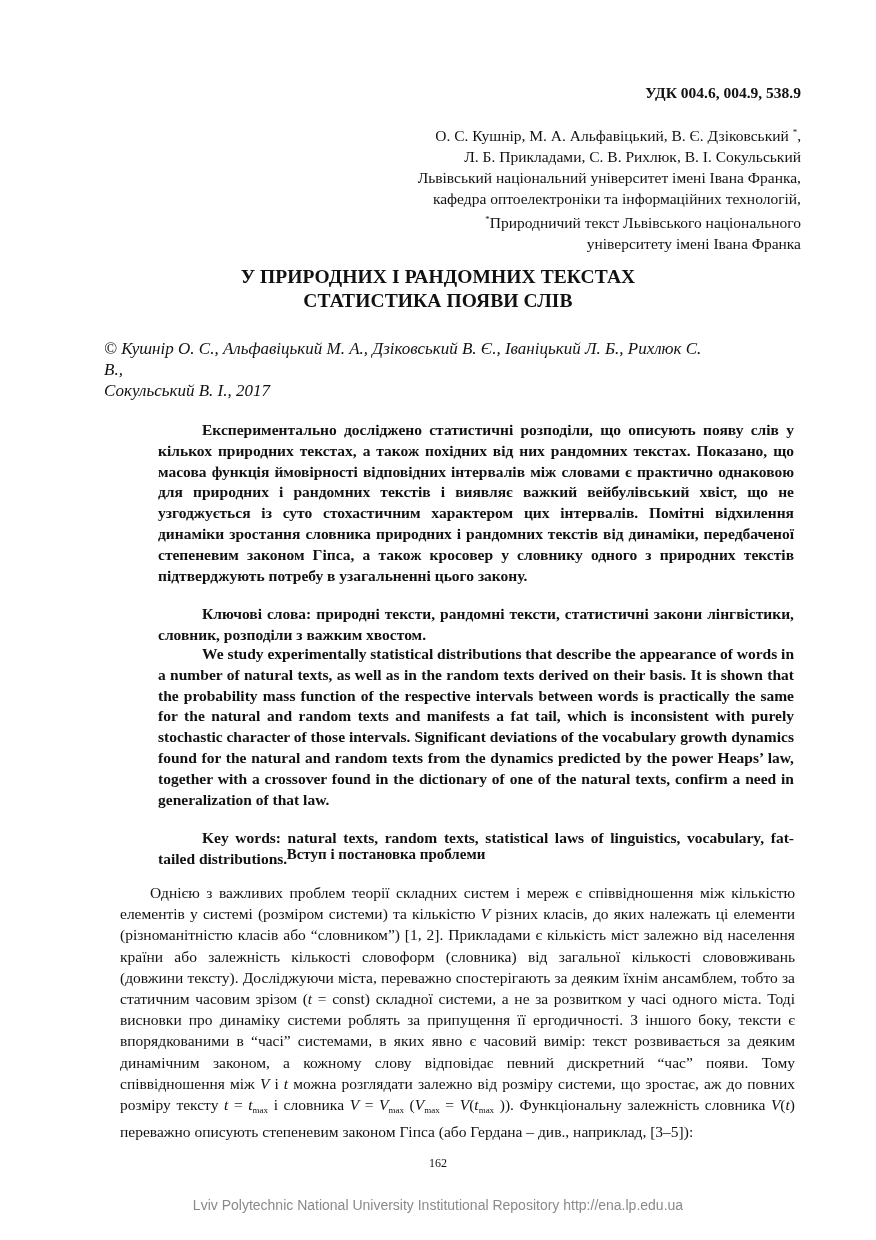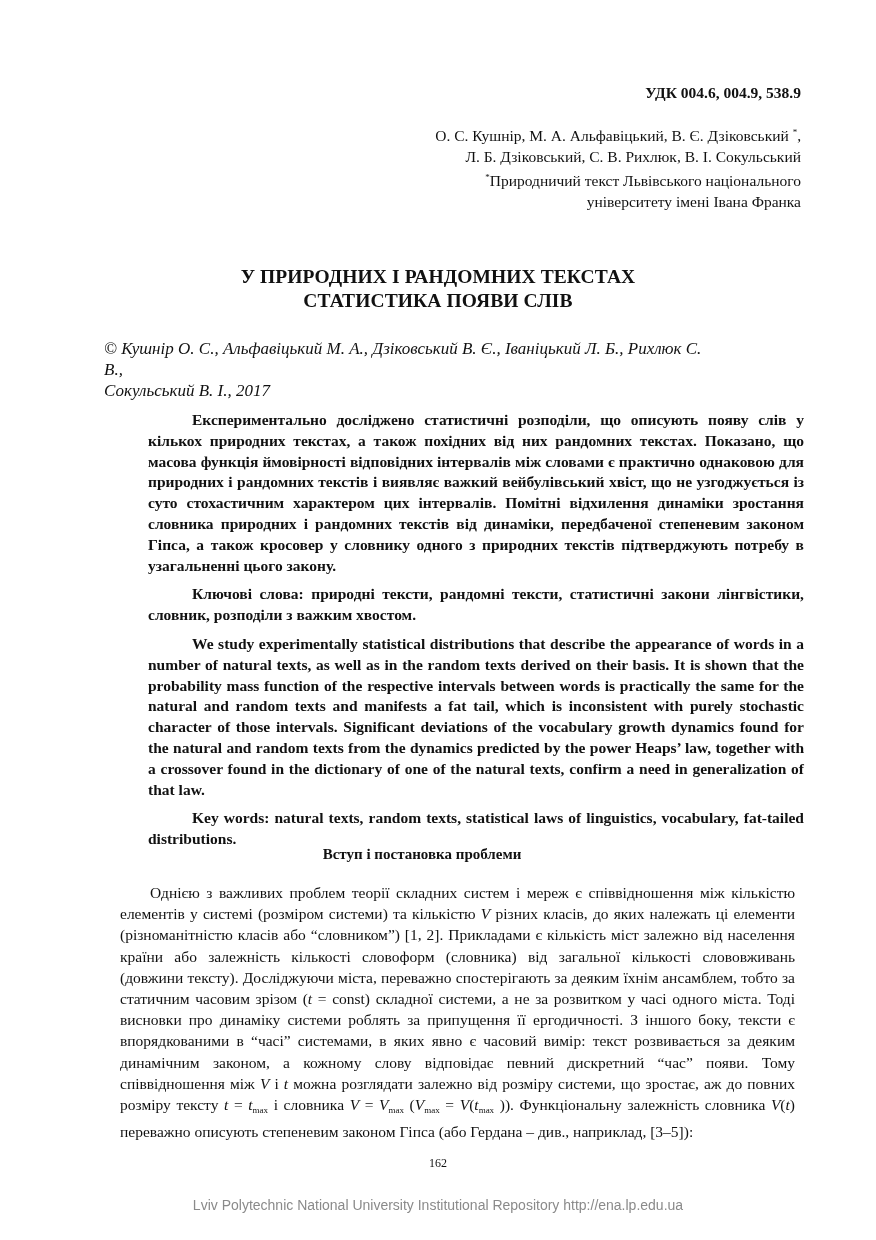--- a/index.html
+++ b/index.html
@@ -14,26 +14,26 @@
   .authors sup { font-size: 9px; vertical-align: 6px; }
 
   .title { position: absolute; top: 265px; left: 0; width: 876px; text-align: center;
            font-weight: bold; font-size: 19.5px; line-height: 24px; letter-spacing: 0.1px; }
 
   .copyright { position: absolute; top: 338px; left: 104px; width: 620px; font-style: italic;
                font-size: 17px; line-height: 21px; }
 
   .abstract { position: absolute; left: 140px; width: 672px; font-weight: bold; font-size: 15.5px;
               line-height: 20.8px; text-align: justify; }
-  .abstract p { margin: 8px; text-indent: 44px; }
+  .abstract p { margin: 18px; text-indent: 44px; }
   .abs-ua { top: 402px; }
   .abs-en { top: 626px; }
 
   .section-title { position: absolute; top: 846px; left: 0; width: 772px; text-align: center;
-                   font-weight: bold; font-size: 15px; margin-left: 36px; }
+                   font-weight: bold; font-size: 15px; }
 
   .body-text { position: absolute; top: 866px; left: 104px; width: 707px; font-size: 15.5px;
                line-height: 21.2px; text-align: justify; }
   .body-text p { margin: 16px; text-indent: 30px; }
   .body-text i { font-style: italic; }
   .body-text sub { font-size: 9px; vertical-align: -3px; }
 
   .page-num { position: absolute; top: 1156px; left: 0; width: 876px; text-align: center; font-size: 12px; }
 
   .footer { position: absolute; top: 1197px; left: 0; width: 876px; text-align: center;
@@ -41,21 +41,23 @@
 </style>
 </head>
 <body>
 
 <div class="page">
 
   <div class="udk">УДК 004.6, 004.9, 538.9</div>
 
   <div class="authors">
     <div class="bold"><span>О. С. Кушнір, М. А. Альфавіцький, В. Є. Дзіковський</span> <sup>*</sup><span>,</span></div>
-    <div class="bold">Л. Б. Дзіковський, С. В. Рихлюк, В. І. Сокульський</div>
+    <div class="bold">Л. Б. Прикладами, С. В. Рихлюк, В. І. Сокульський</div>
+    <div>Львівський національний університет імені Івана Франка,</div>
+    <div>кафедра оптоелектроніки та інформаційних технологій,</div>
     <div><sup>*</sup><span>Природничий текст Львівського національного</span></div>
     <div>університету імені Івана Франка</div>
   </div>
 
   <div class="title">
     <div>У ПРИРОДНИХ І РАНДОМНИХ ТЕКСТАХ</div>
     <div>СТАТИСТИКА ПОЯВИ СЛІВ</div>
   </div>
 
   <div class="copyright">

